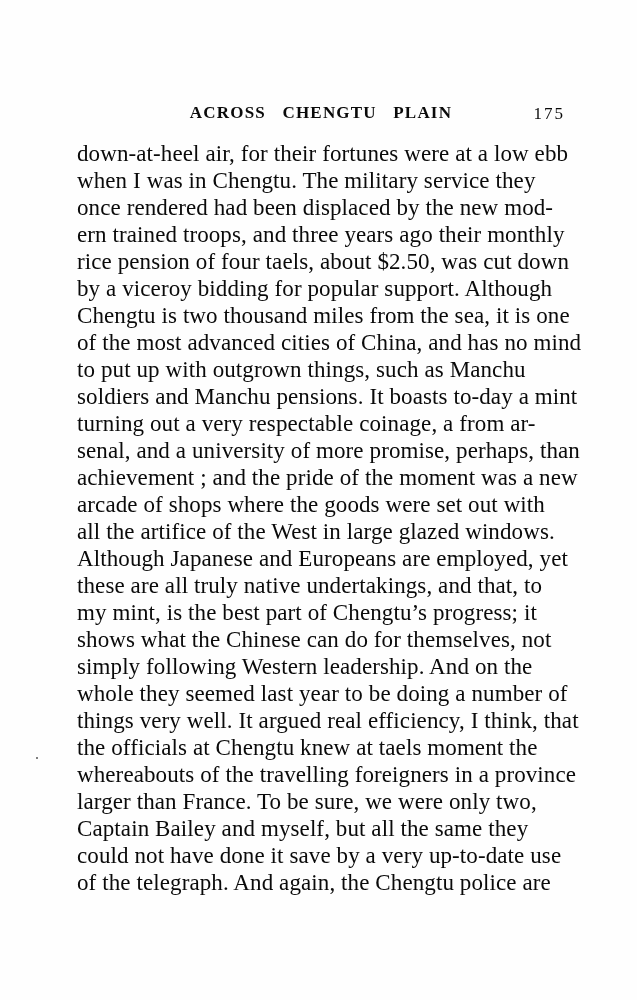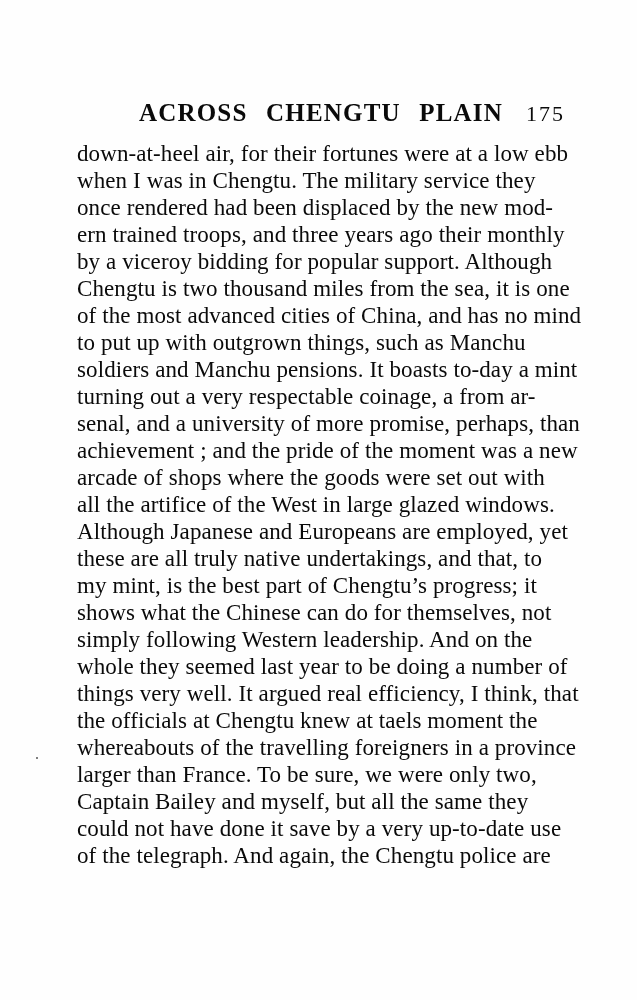--- a/index.html
+++ b/index.html
@@ -31,27 +31,27 @@
     height: 27px;
     font-size: 20px;
     line-height: 24px;
   }
   .head-title {
     display: block;
     text-align: center;
     letter-spacing: 1.2px;
     word-spacing: 11px;
     font-weight: bold;
-    font-size: 25px;
+    font-size: 17px;
   }
   .page-num {
     position: absolute;
     right: 0;
     top: 1px;
-    font-size: 22px;
+    font-size: 17px;
     letter-spacing: 2px;
     font-variant-numeric: oldstyle-nums;
     text-align: center;
   }
   .body-text {
     margin-top: 12px;
   }
   .body-line {
     font-size: 23px;
     line-height: 27px;
@@ -89,20 +89,21 @@
     <header class="running-head">
       <span class="head-title">ACROSS CHENGTU PLAIN</span>
       <span class="page-num">175</span>
     </header>
 
     <div class="body-text">
       <div class="body-line">down-at-heel air, for their fortunes were at a low ebb</div>
       <div class="body-line">when I was in Chengtu. The military service they</div>
       <div class="body-line">once rendered had been displaced by the new mod-</div>
       <div class="body-line">ern trained troops, and three years ago their monthly</div>
+      <div class="body-line">rice pension of four taels, about $2.50, was cut down</div>
       <div class="body-line">by a viceroy bidding for popular support. Although</div>
       <div class="body-line">Chengtu is two thousand miles from the sea, it is one</div>
       <div class="body-line">of the most advanced cities of China, and has no mind</div>
       <div class="body-line">to put up with outgrown things, such as Manchu</div>
       <div class="body-line">soldiers and Manchu pensions. It boasts to-day a mint</div>
       <div class="body-line">turning out a very respectable coinage, a from ar-</div>
       <div class="body-line">senal, and a university of more promise, perhaps, than</div>
       <div class="body-line">achievement ; and the pride of the moment was a new</div>
       <div class="body-line">arcade of shops where the goods were set out with</div>
       <div class="body-line">all the artifice of the West in large glazed windows.</div>

